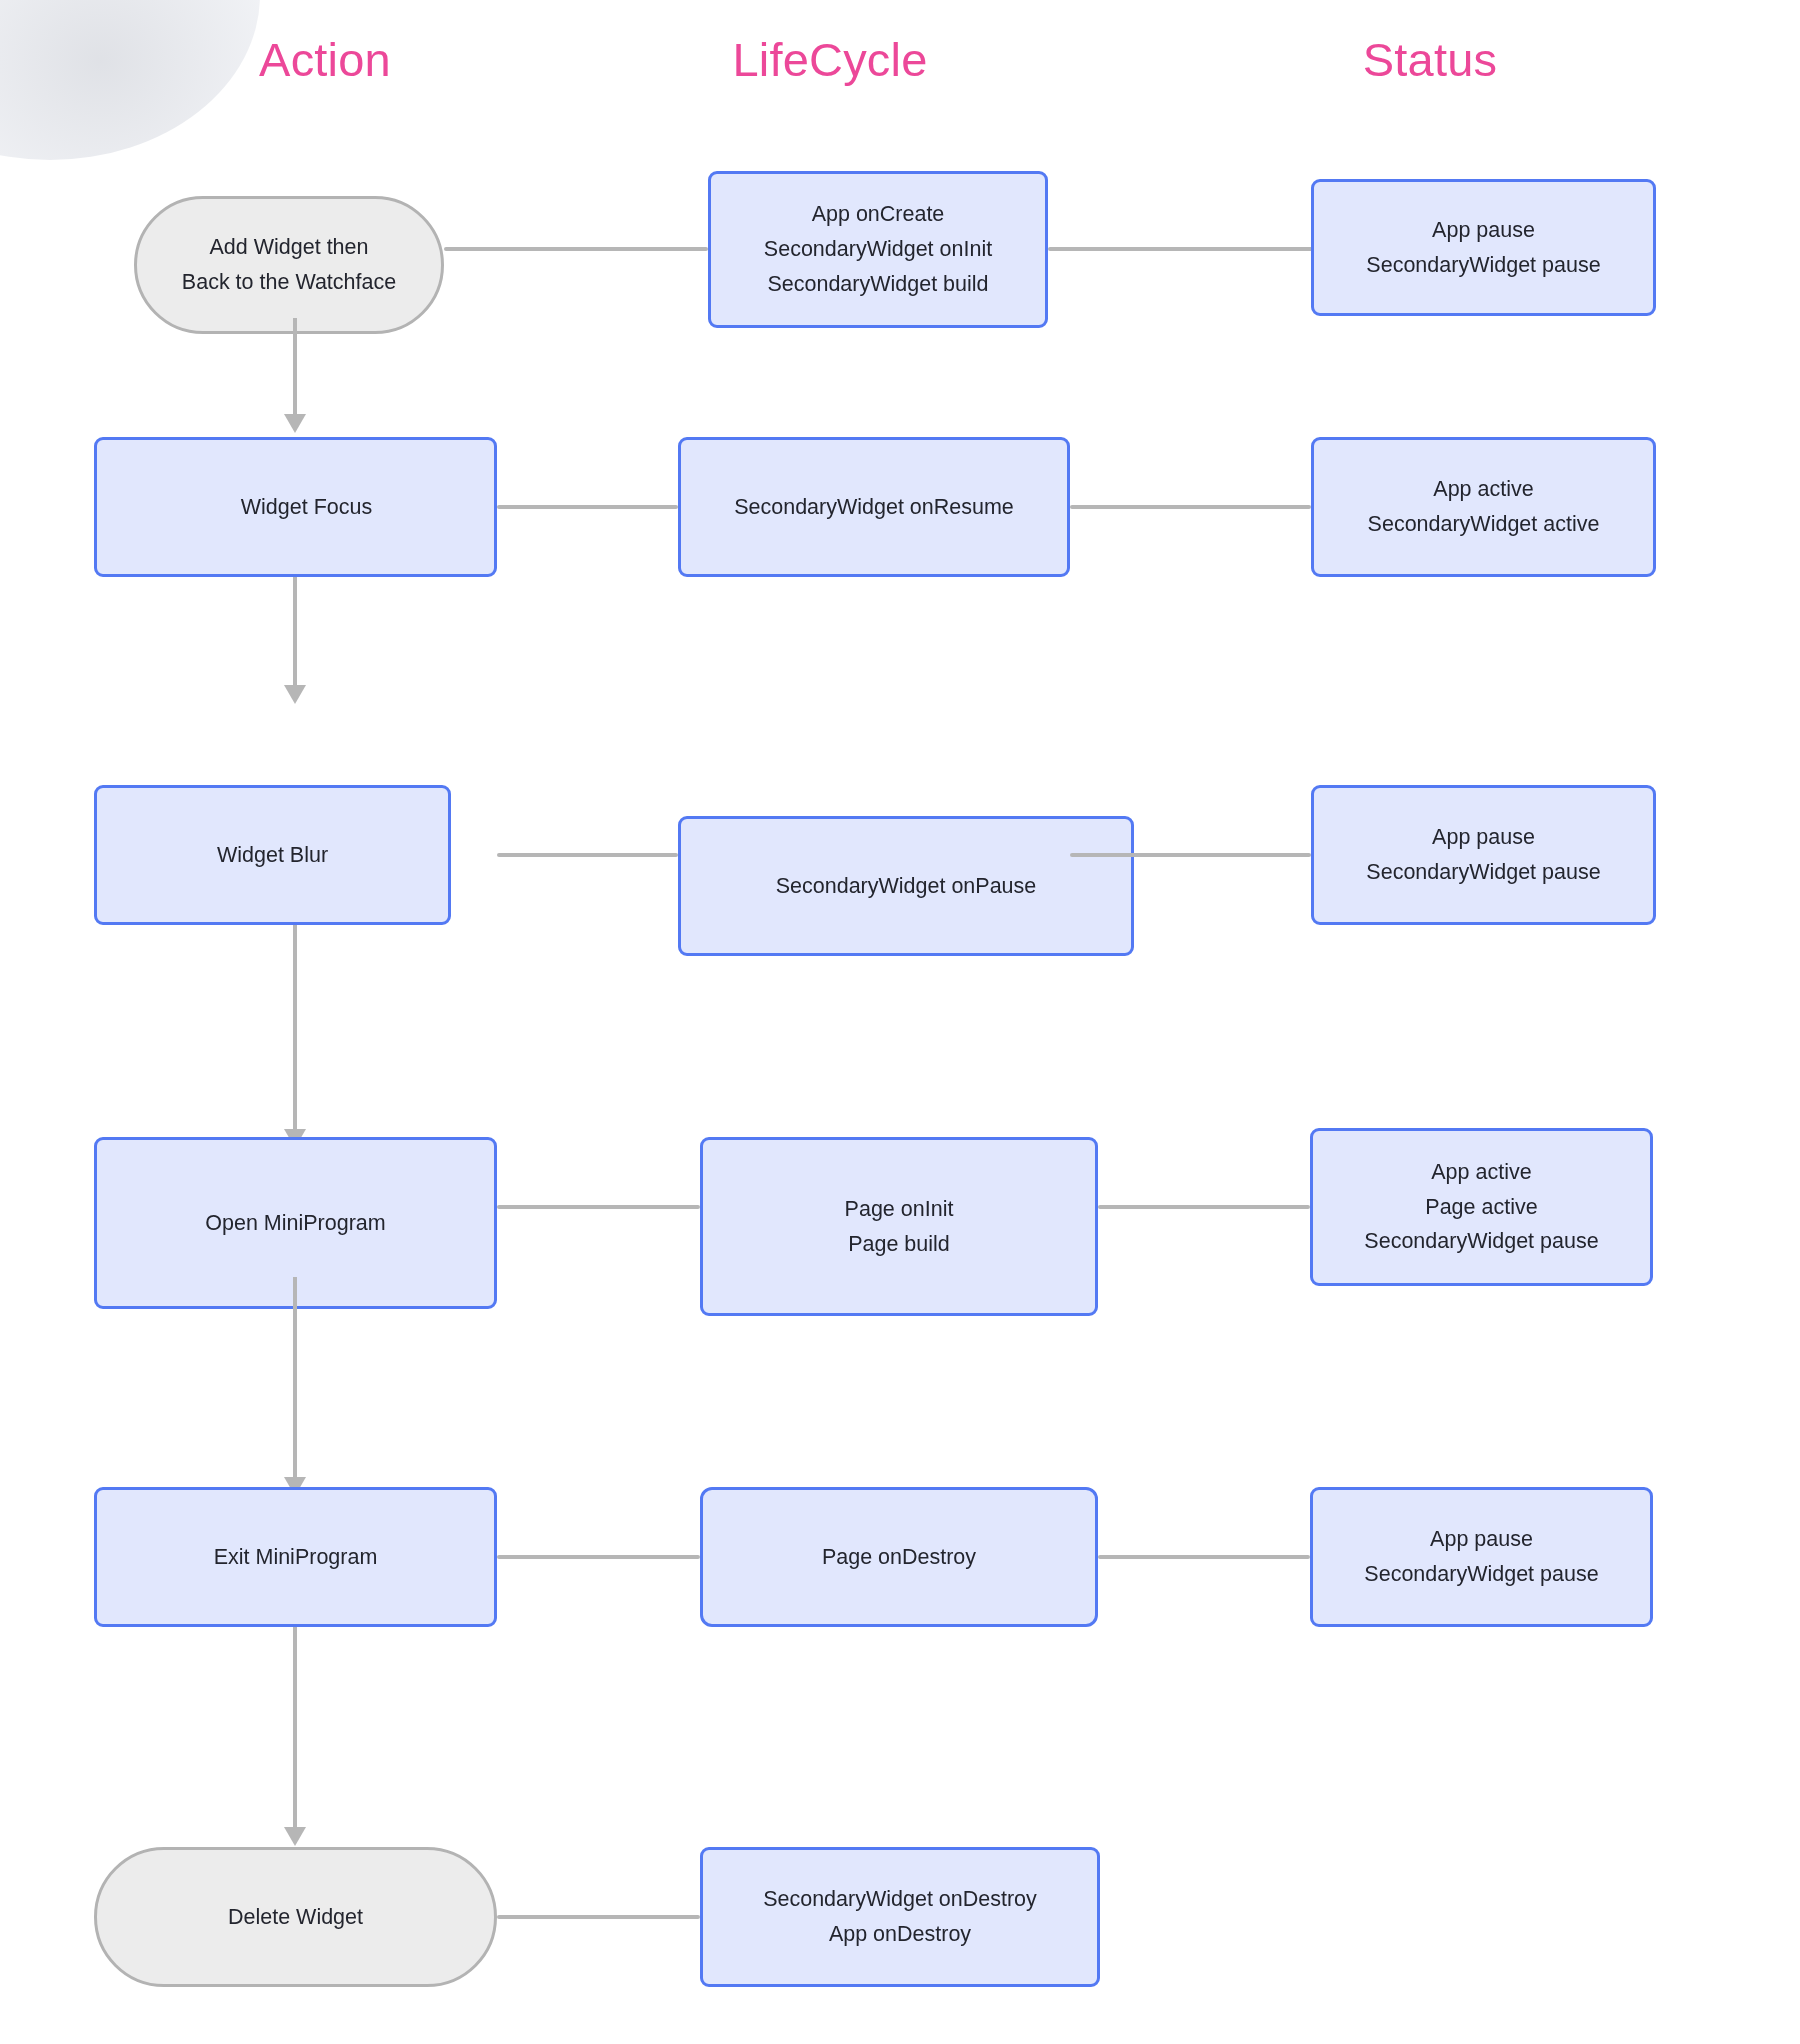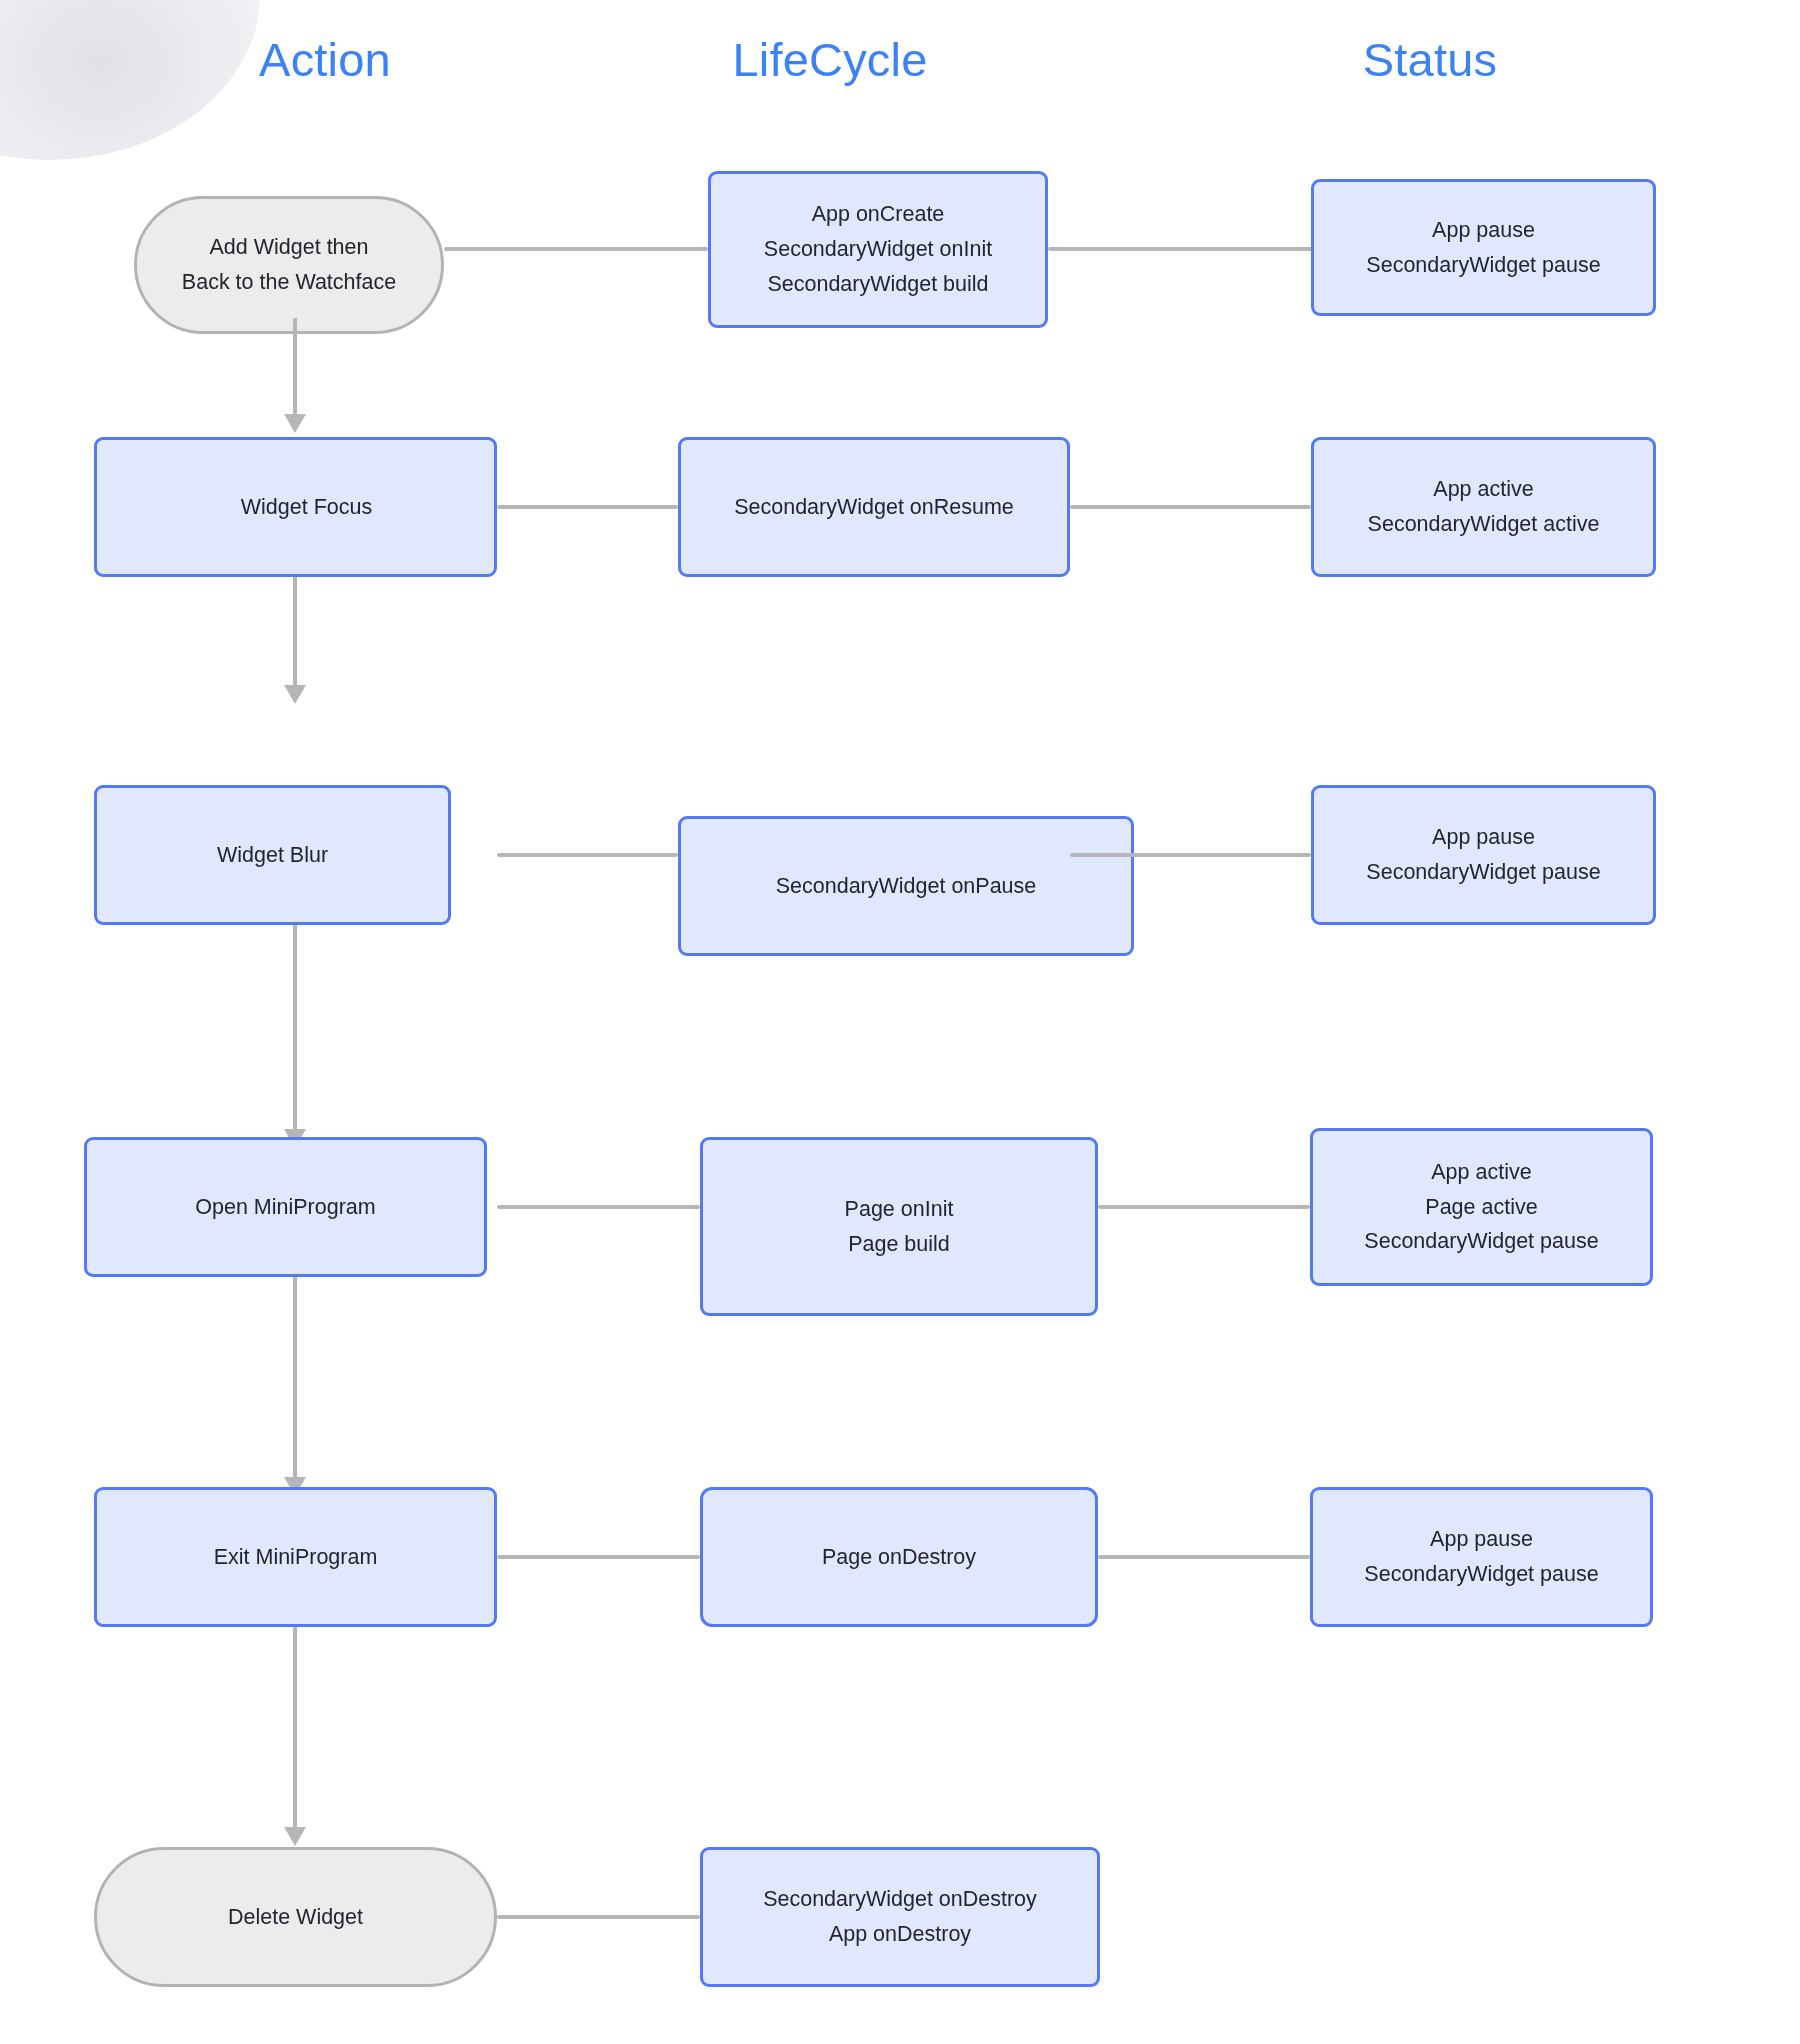--- a/index.html
+++ b/index.html
@@ -30,21 +30,21 @@
     background: radial-gradient(ellipse at 62% 70%, rgba(222,224,229,0.95) 0%, rgba(233,235,240,0.70) 45%, rgba(255,255,255,0) 72%);
     pointer-events: none;
   }
 
   .col-header {
     position: absolute;
     text-align: center;
     font-size: 47px;
     font-weight: 400;
     letter-spacing: 0.2px;
-    color: #3b82f6;
+    color: #ec4899;
     white-space: nowrap;
     line-height: 1;
   }
 
   .node {
     position: absolute;
     box-sizing: border-box;
     display: flex;
     align-items: center;
     justify-content: center;
@@ -123,21 +123,21 @@
   <div class="node process" style="left:94px; top:785px; width:357px; height:140px;">Widget Blur</div>
   <div class="link-h" style="left:497px; top:853px; width:181px;"></div>
   <div class="node process" style="left:678px; top:785px; width:456px; height:140px;margin-top:31px;">SecondaryWidget onPause</div>
   <div class="link-h" style="left:1070px; top:853px; width:241px;"></div>
   <div class="node process" style="left:1311px; top:785px; width:345px; height:140px;">App pause
 SecondaryWidget pause</div>
 
   <div class="link-v" style="left:293px; top:925px; height:208px;"></div>
   <div class="arrow-head" style="left:284px; top:1129px;"></div>
 
-  <div class="node process" style="left:84px; top:1137px; width:403px; height:140px;">Open MiniProgram</div>
+  <div class="node process" style="left:94px; top:1137px; width:403px; height:172px;">Open MiniProgram</div>
   <div class="link-h" style="left:497px; top:1205px; width:203px;"></div>
   <div class="node process" style="left:700px; top:1137px; width:398px; height:179px;">Page onInit
 Page build</div>
   <div class="link-h" style="left:1098px; top:1205px; width:212px;"></div>
   <div class="node process" style="left:1310px; top:1128px; width:343px; height:158px;">App active
 Page active
 SecondaryWidget pause</div>
 
   <div class="link-v" style="left:293px; top:1277px; height:204px;"></div>
   <div class="arrow-head" style="left:284px; top:1477px;"></div>

